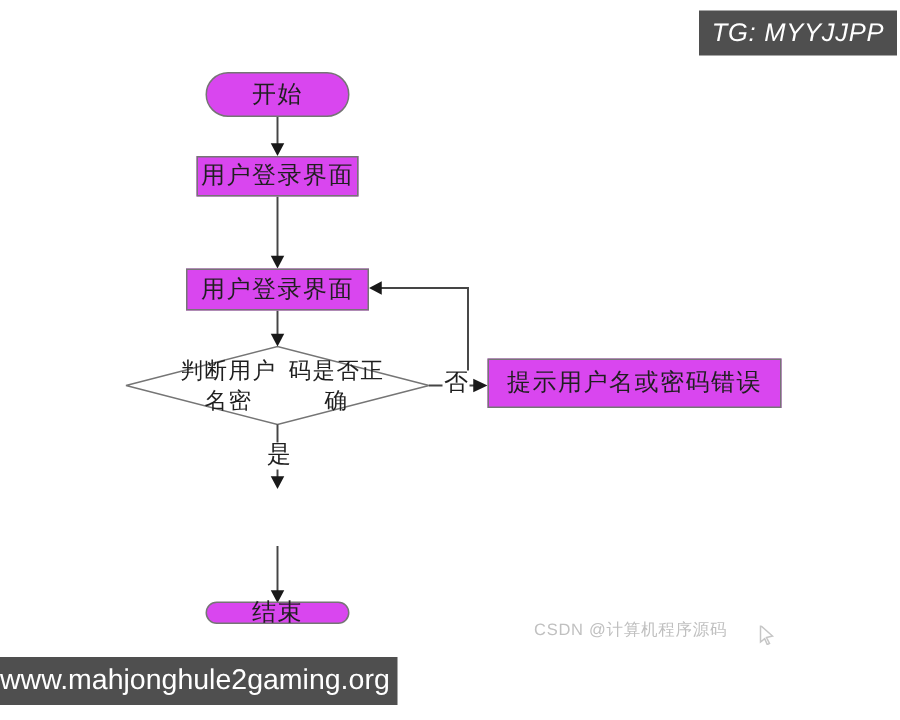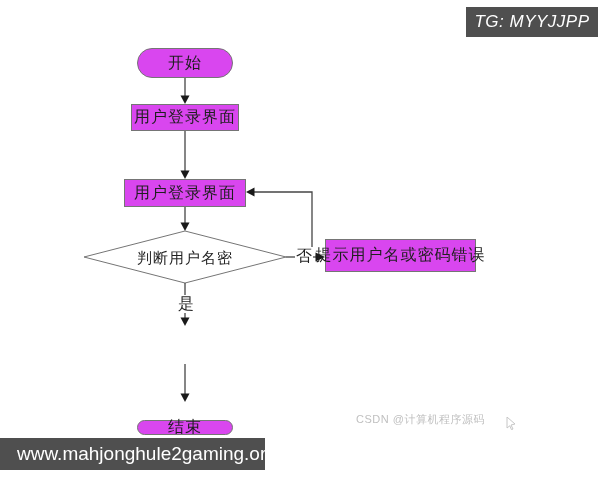--- a/index.html
+++ b/index.html
@@ -25,23 +25,23 @@
     font-size: 16px;
     color: #1f1f1f;
     letter-spacing: 1px;
     white-space: nowrap;
   }
   .terminator { border-radius: 15px; }
 
   .n-start  { left: 137px; top: 48px;  width: 96px;  height: 30px; }
   .n-login  { left: 131px; top: 104px; width: 108px; height: 27px; }
   .n-input  { left: 124px; top: 179px; width: 122px; height: 28px; }
-  .n-error  { left: 325px; top: 239px; width: 151px; height: 33px; }
+  .n-error  { left: 325px; top: 239px; width: 196px; height: 33px; }
   .n-enter  { left: 119px; top: 327px; width: 132px; height: 37px; }
-  .n-end    { left: 137px; top: 401px; width: 96px;  height: 15px; border-radius: 13px; margin-top: 19px; }
+  .n-end    { left: 137px; top: 401px; width: 96px;  height: 15px; border-radius: 13px; }
 
   .decision-label {
     position: absolute;
     left: 113px; top: 237px; width: 144px; height: 42px;
     display: flex; flex-direction: row;
     align-items: center; justify-content: center;
     font-size: 15px; line-height: 20px;
     color: #1f1f1f; letter-spacing: 1px;
     text-align: center;
   }
@@ -65,21 +65,21 @@
     display: flex;
     align-items: center;
   }
   .badge-tg {
     left: 466px; top: 7px; width: 132px; height: 30px;
     justify-content: center;
     font-size: 17px; letter-spacing: 0.5px; font-style: italic;
   }
   .badge-site {
     left: 0px; top: 438px; width: 265px; height: 32px;
-    padding-left: 17px;
+    padding-left: 0;
     font-size: 19px;
     box-sizing: border-box;
   }
   .csdn-watermark {
     position: absolute;
     left: 356px; top: 412px;
     font-family: "Liberation Sans", "DejaVu Sans", sans-serif;
     font-size: 11px;
     color: #c0c0c0;
     letter-spacing: 0.5px;
@@ -124,20 +124,21 @@
   <div class="node n-login">
     <span>用户登录界面</span>
   </div>
 
   <div class="node n-input">
     <span>用户登录界面</span>
   </div>
 
   <div class="decision-label">
     <span>判断用户名密</span>
+    <span>码是否正确</span>
   </div>
 
   <div class="branch-label lbl-no">否</div>
   <div class="branch-label lbl-yes">是</div>
 
   <div class="node n-error">
     <span>提示用户名或密码错误</span>
   </div>
 
 

